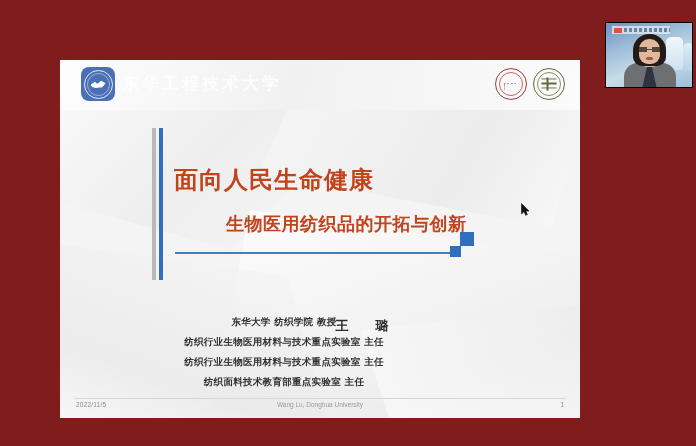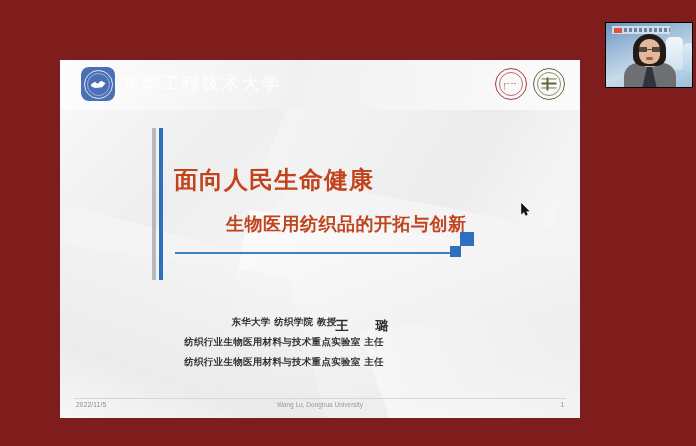--- a/index.html
+++ b/index.html
@@ -421,20 +421,21 @@
     <div id="title-sub">生物医用纺织品的开拓与创新</div>
 
     <div id="title-rule"></div>
     <div class="accent-sq" id="accent-low"></div>
     <div class="accent-sq" id="accent-high"></div>
 
     <div id="presenter-name">王　璐</div>
     <div class="affil" id="affil-0">东华大学 纺织学院 教授</div>
     <div class="affil" id="affil-1">纺织行业生物医用材料与技术重点实验室 主任</div>
     <div class="affil" id="affil-2">纺织行业生物医用材料与技术重点实验室 主任</div>
+    <div class="affil" id="affil-3">纺织面料技术教育部重点实验室 主任</div>
 
     <div id="footer-rule"></div>
     <div id="footer-date">2022/11/5</div>
     <div id="footer-center">Wang Lu, Donghua University</div>
     <div id="footer-page">1</div>
   </div>
 
   <div id="webcam">
     <div id="webcam-bg"></div>
     <div class="wc-bottle" id="wc-bottle-1"></div>

